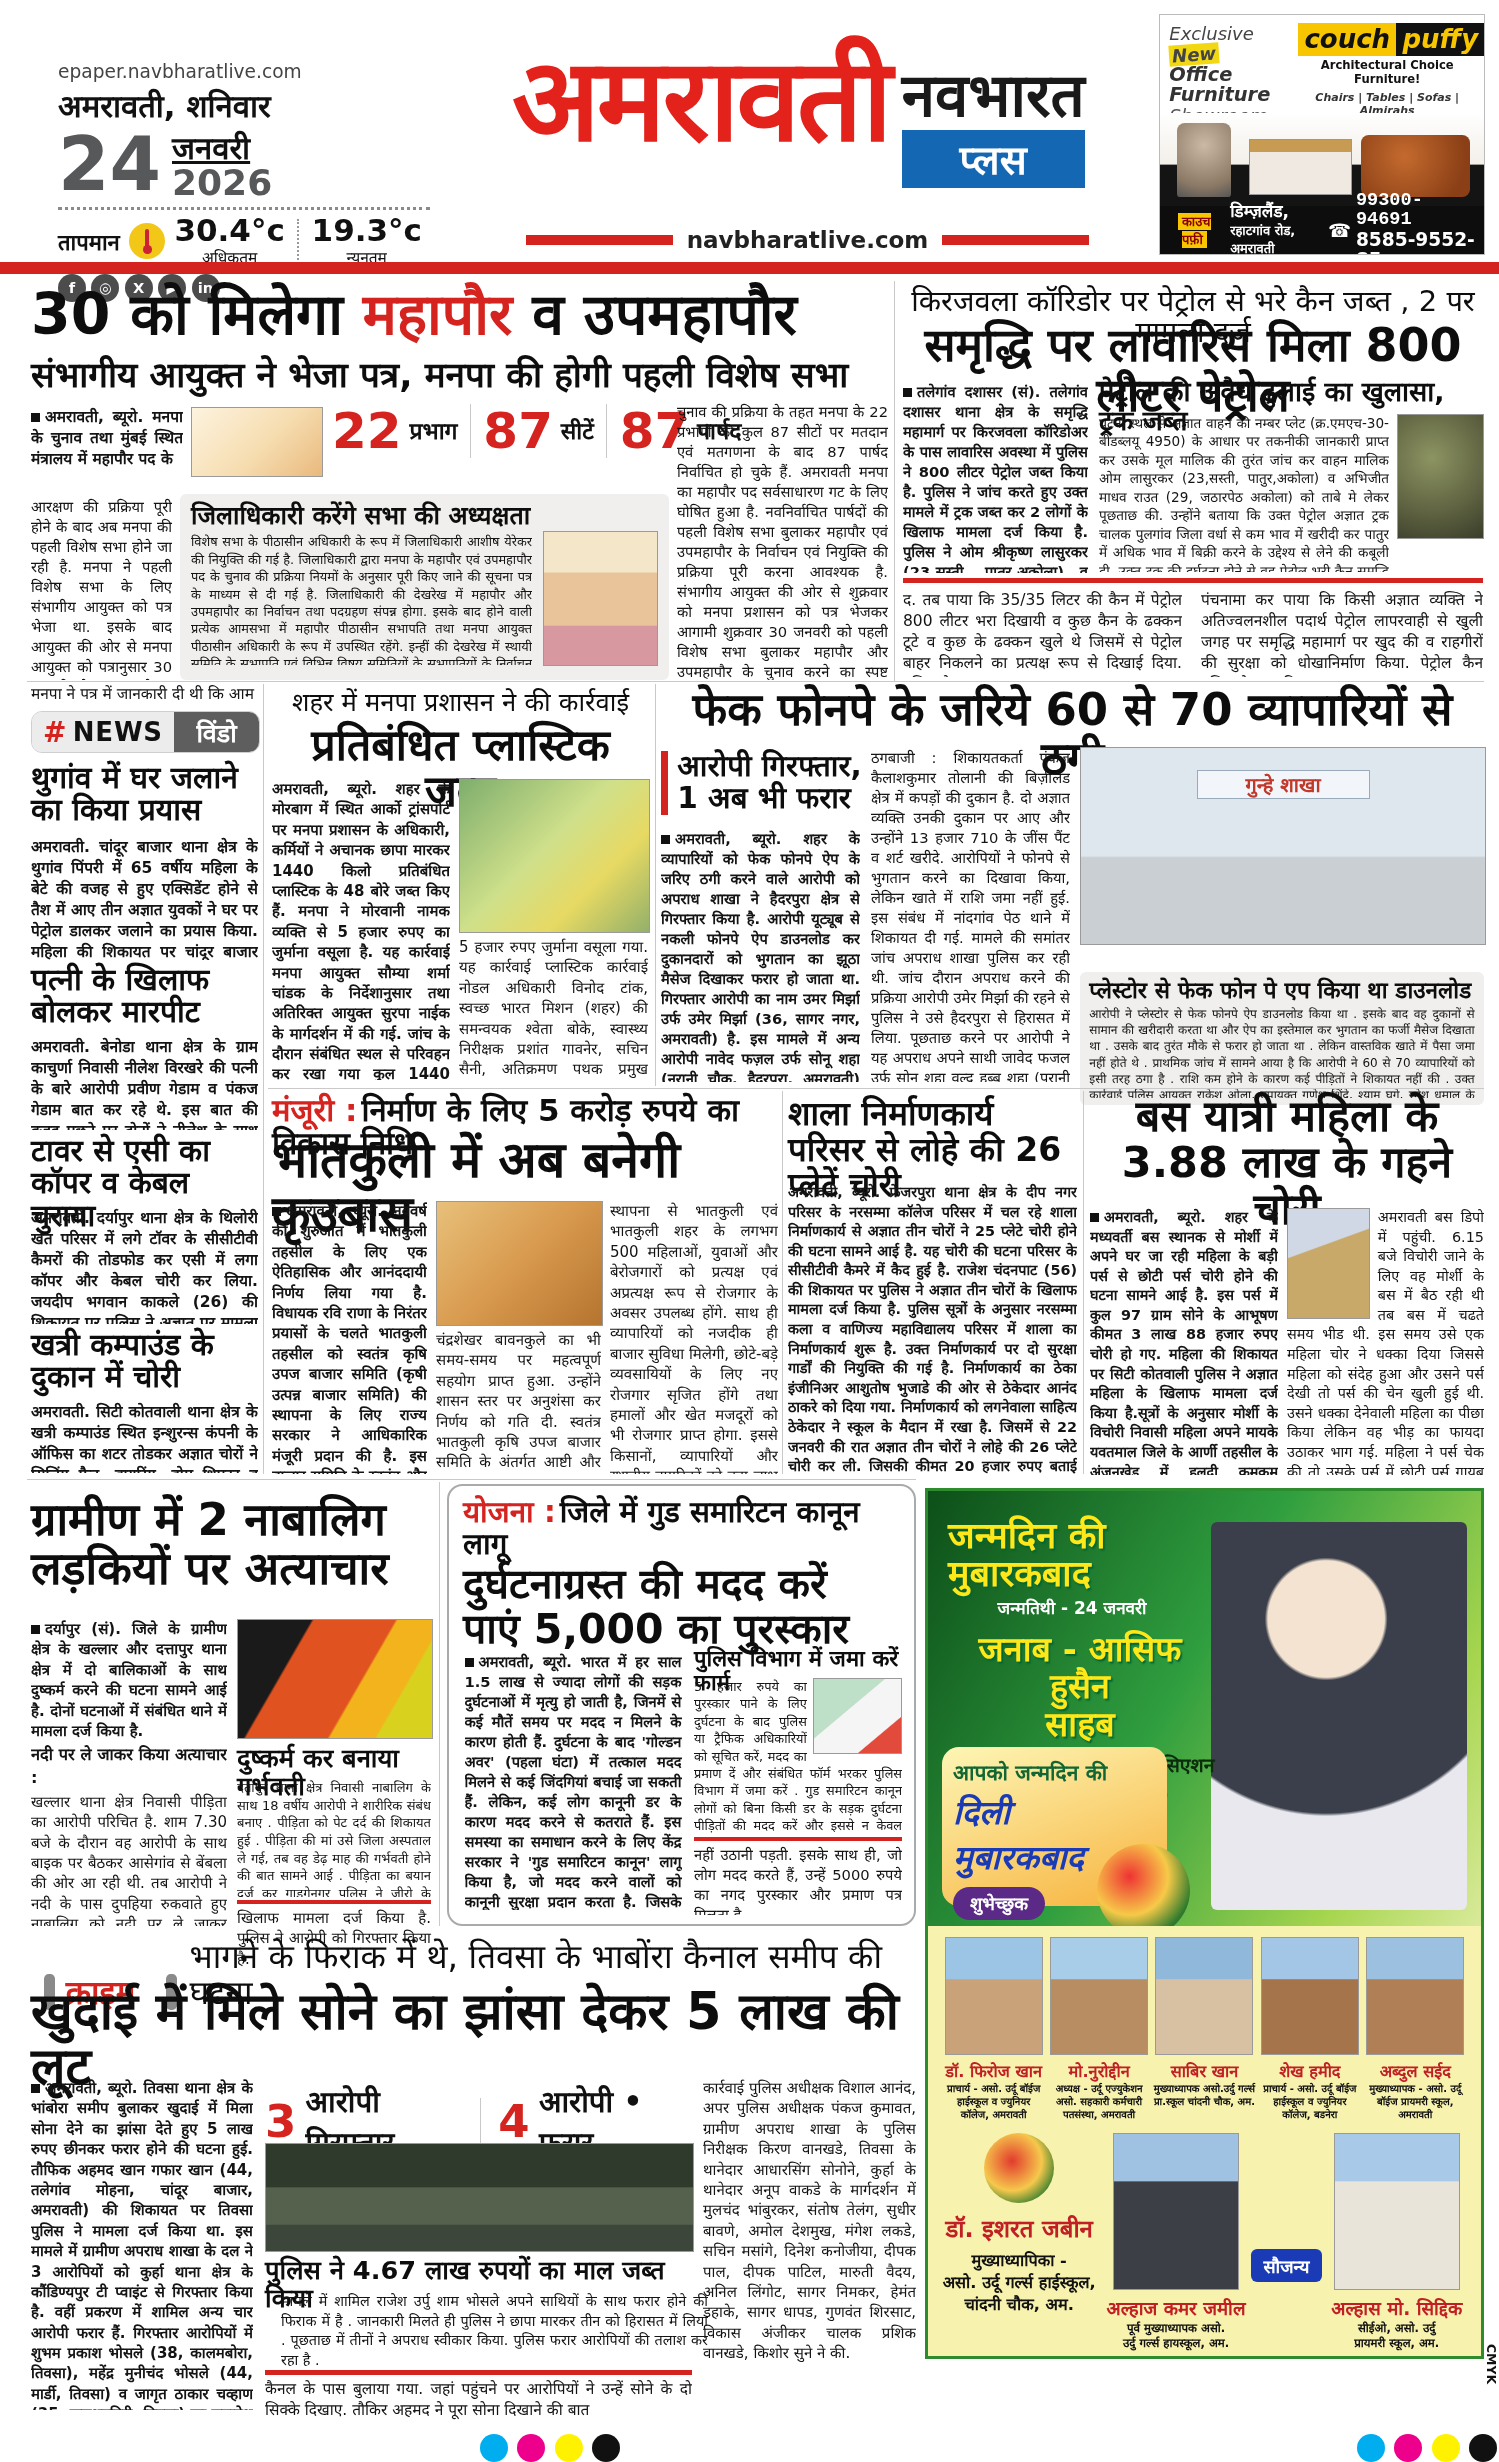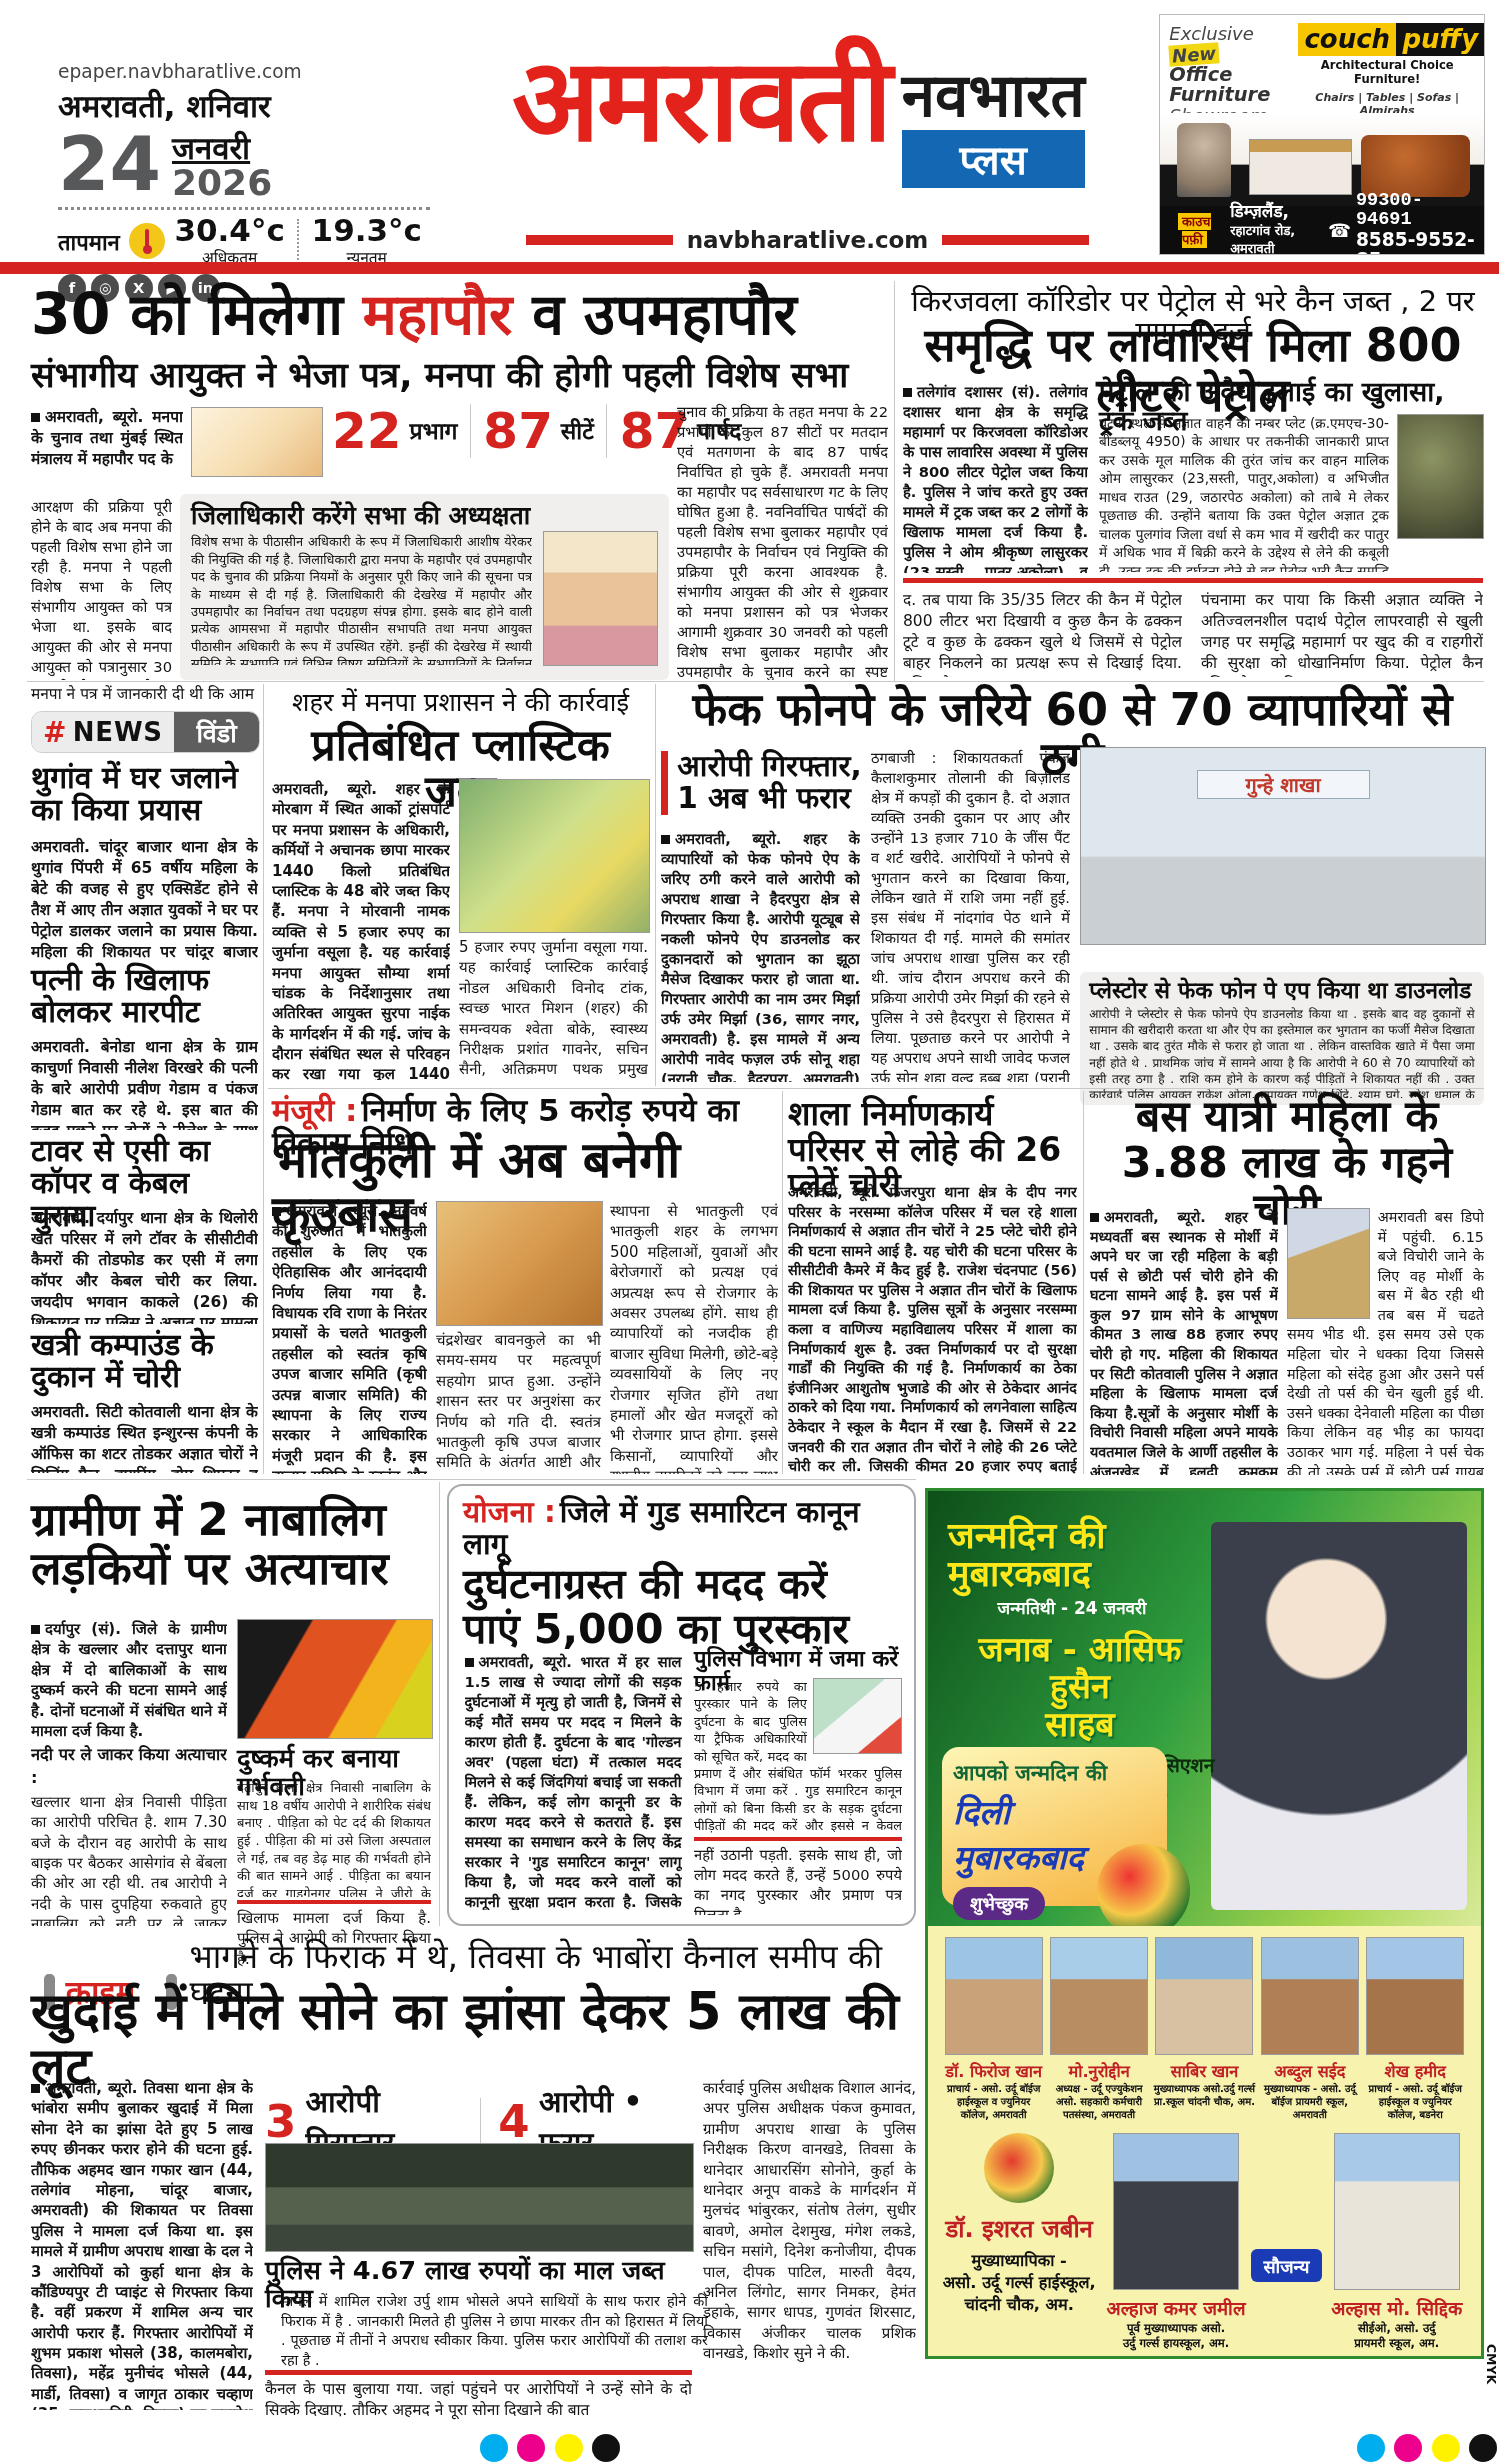--- a/index.html
+++ b/index.html
@@ -294,28 +294,28 @@
         <div class="photo" style="width:96px;height:116px;margin:0 auto;background:linear-gradient(180deg,#a8cde8 0 35%,#b98d62 36% 100%);"></div>
         <div style="font-size:16.3px;font-weight:bold;color:#c02025;margin-top:4.7px;">मो.नुरोद्दीन</div>
         <div style="font-size:10px;font-weight:bold;line-height:1.3;">अध्यक्ष - उर्दू एज्युकेशन असो. सहकारी कर्मचारी पतसंस्था, अमरावती</div>
       </div>
       <div class="center" style="width:102px;">
         <div class="photo" style="width:96px;height:116px;margin:0 auto;background:linear-gradient(180deg,#8fb8da 0 35%,#d8c1a2 36% 100%);"></div>
         <div style="font-size:16.3px;font-weight:bold;color:#c02025;margin-top:4.7px;">साबिर खान</div>
         <div style="font-size:10px;font-weight:bold;line-height:1.3;">मुख्याध्यापक असो.उर्दु गर्ल्स प्रा.स्कूल चांदनी चौक, अम.</div>
       </div>
       <div class="center" style="width:102px;">
+        <div class="photo" style="width:96px;height:116px;margin:0 auto;background:linear-gradient(180deg,#a3c6e6 0 35%,#a5744a 36% 100%);"></div>
+        <div style="font-size:16.3px;font-weight:bold;color:#c02025;margin-top:4.7px;">शेख हमीद</div>
+        <div style="font-size:10px;font-weight:bold;line-height:1.3;">प्राचार्य - असो. उर्दू बॉईज हाईस्कूल व ज्युनियर कॉलेज, बडनेरा</div>
+      </div>
+      <div class="center" style="width:102px;">
         <div class="photo" style="width:96px;height:116px;margin:0 auto;background:linear-gradient(180deg,#9cc0e0 0 35%,#b07f55 36% 100%);"></div>
         <div style="font-size:16.3px;font-weight:bold;color:#c02025;margin-top:4.7px;">अब्दुल सईद</div>
         <div style="font-size:10px;font-weight:bold;line-height:1.3;">मुख्याध्यापक - असो. उर्दू बॉईज प्रायमरी स्कूल, अमरावती</div>
-      </div>
-      <div class="center" style="width:102px;">
-        <div class="photo" style="width:96px;height:116px;margin:0 auto;background:linear-gradient(180deg,#a3c6e6 0 35%,#a5744a 36% 100%);"></div>
-        <div style="font-size:16.3px;font-weight:bold;color:#c02025;margin-top:4.7px;">शेख हमीद</div>
-        <div style="font-size:10px;font-weight:bold;line-height:1.3;">प्राचार्य - असो. उर्दू बॉईज हाईस्कूल व ज्युनियर कॉलेज, बडनेरा</div>
       </div>
     </div>
     <div style="display:flex;padding:12.4px 9.3px 0;align-items:flex-start;">
       <div class="center" style="width:178px;">
         <div style="width:70px;height:70px;margin:0 auto;border-radius:50%;background:radial-gradient(circle at 40% 40%,#e23b2e,#f6c84c 50%,#2d7a2d 80%);"></div>
         <div style="font-size:24px;font-weight:bold;color:#c02025;margin-top:7.8px;">डॉ. इशरत जबीन</div>
         <div style="font-size:16.3px;font-weight:bold;margin-top:4.7px;">मुख्याध्यापिका -</div>
         <div style="font-size:16.3px;font-weight:bold;">असो. उर्दू गर्ल्स हाईस्कूल,</div>
         <div style="font-size:16.3px;font-weight:bold;">चांदनी चौक, अम.</div>
       </div>

